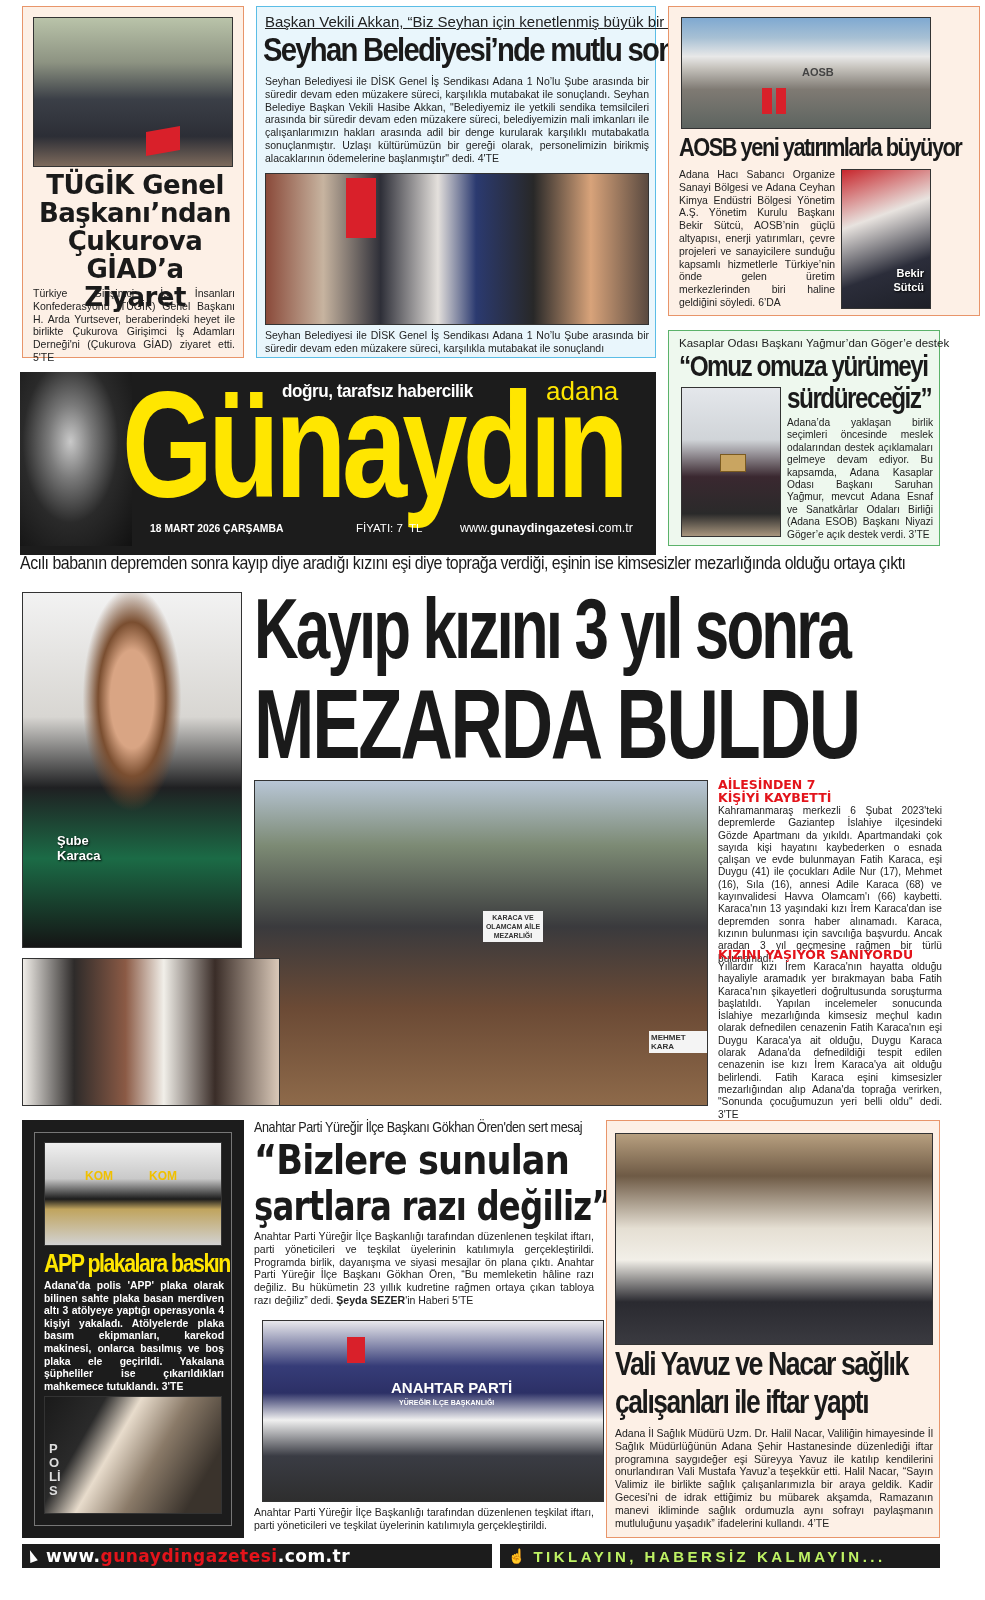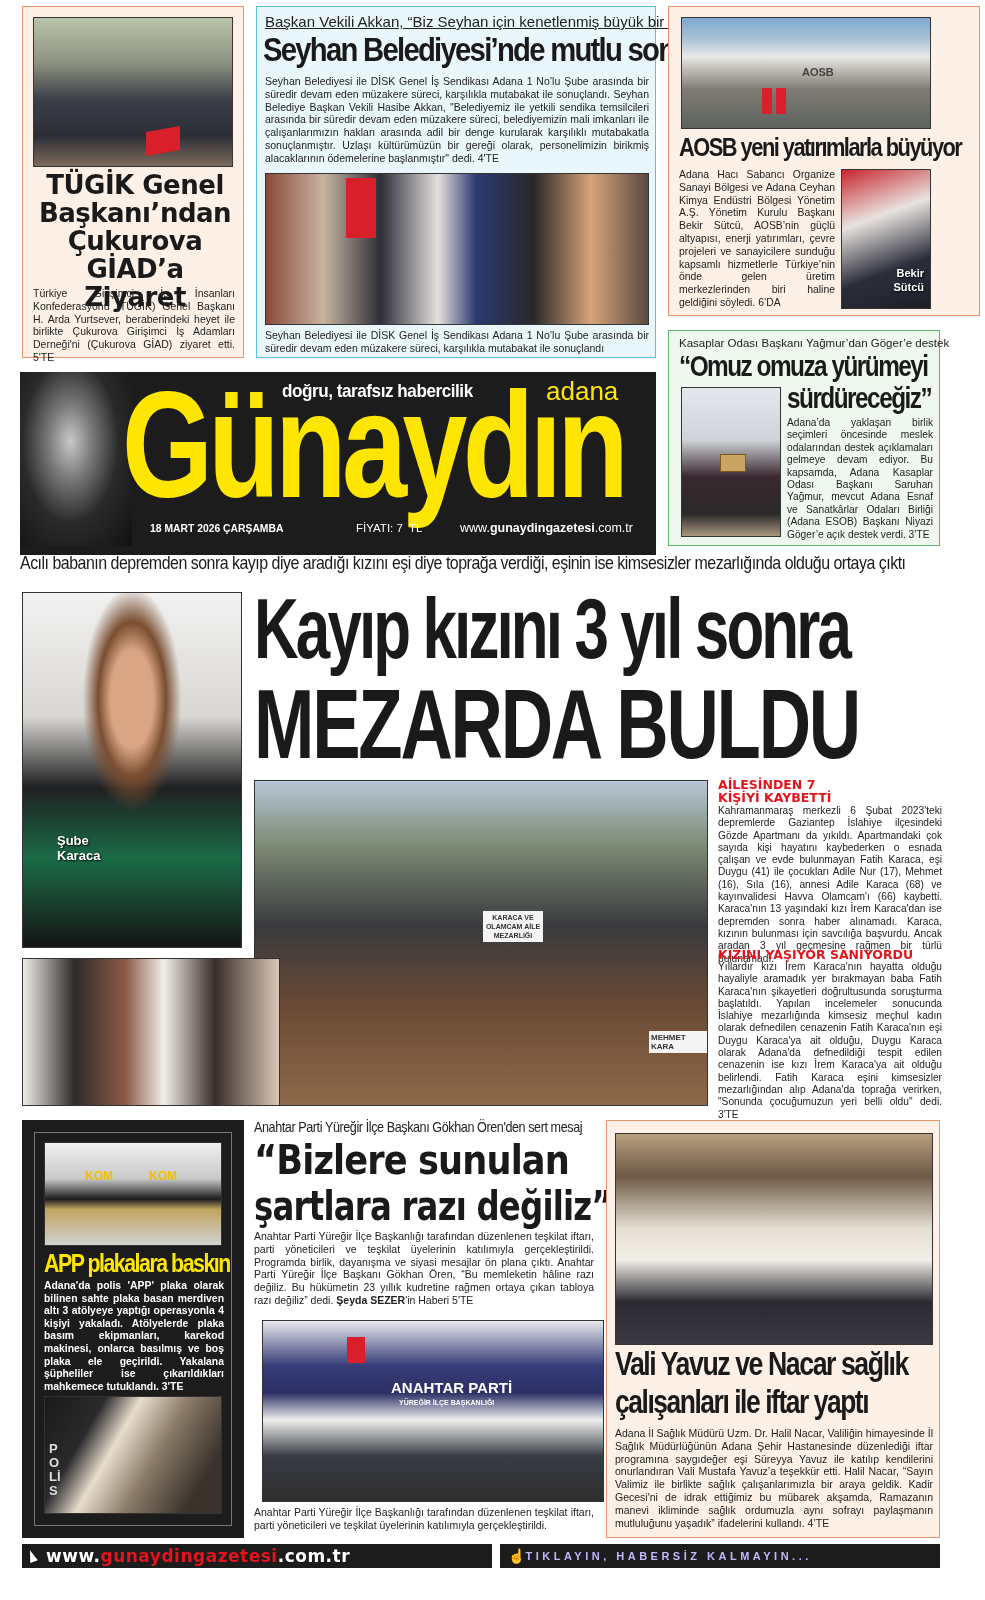--- a/index.html
+++ b/index.html
@@ -146,14 +146,14 @@
 </div>
 
 <a class="abs" style="left:22px;top:1544px;width:470px;height:24px;background:#1c1c1c;color:#fff;text-decoration:none;display:flex;align-items:center;">
   <span style="margin-left:6px;width:0;height:0;border-left:4px solid transparent;border-right:4px solid transparent;border-bottom:12px solid #fff;transform:rotate(-20deg);"></span>
   <span style="margin-left:10px;font-weight:900;font-size:17px;font-family:'DejaVu Sans',sans-serif;letter-spacing:0.5px;white-space:nowrap;">
     <span>www.</span><span style="color:#e3141b;">gunaydingazetesi</span><span>.com.tr</span>
   </span>
 </a>
 <a class="abs" style="left:500px;top:1544px;width:440px;height:24px;background:#1c1c1c;text-decoration:none;display:flex;align-items:center;">
   <span style="margin-left:8px;color:#fff;font-size:14px;">☝</span>
-  <span style="color:#c4b5fd;font-weight:bold;font-size:11px;letter-spacing:3.5px;white-space:nowrap;">TIKLAYIN, HABERSİZ KALMAYIN...</span>
+  <span style="margin-left:8px;color:#bef264;font-weight:bold;font-size:15px;letter-spacing:3.5px;white-space:nowrap;">TIKLAYIN, HABERSİZ KALMAYIN...</span>
 </a>
 
 </body></html>

